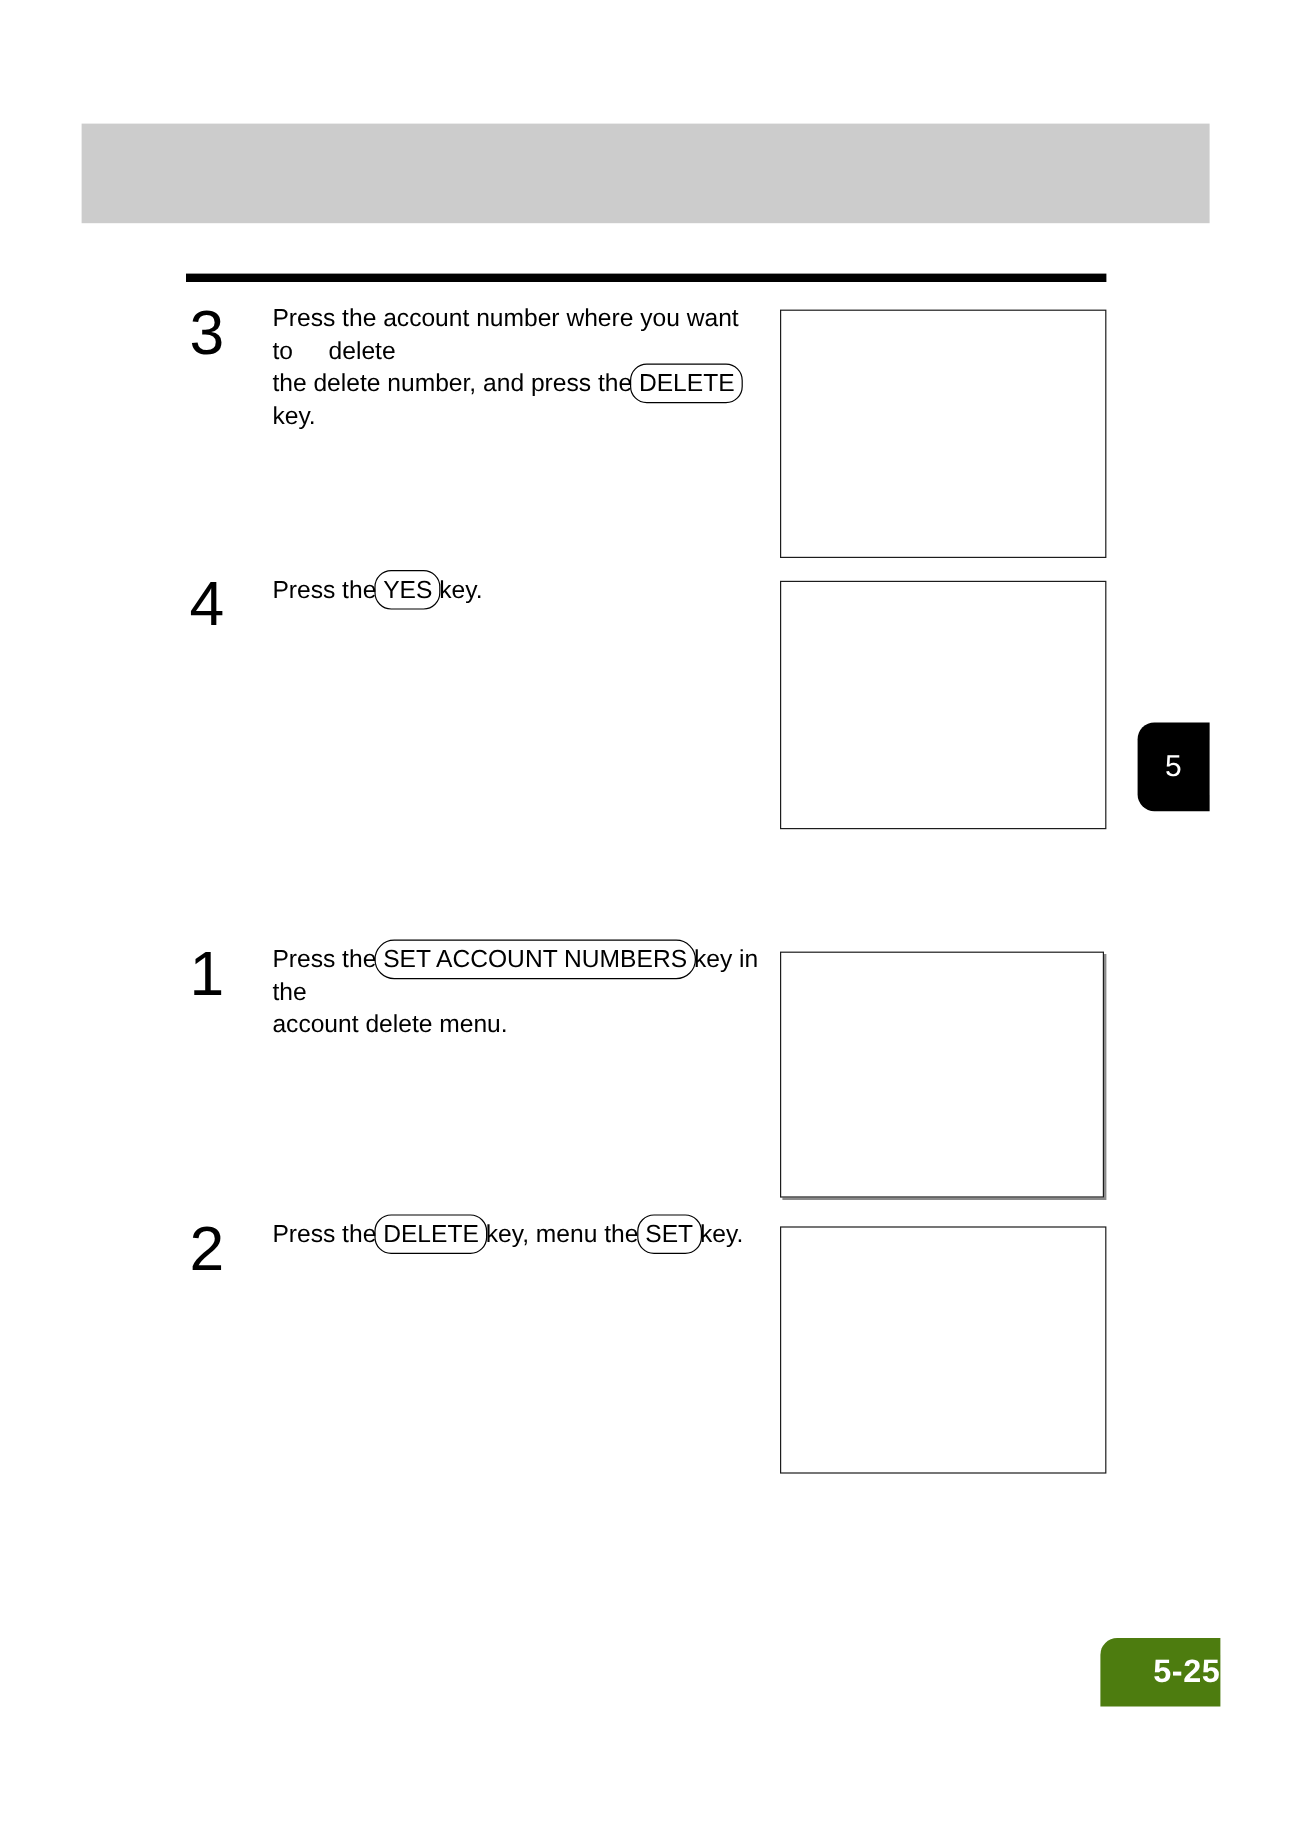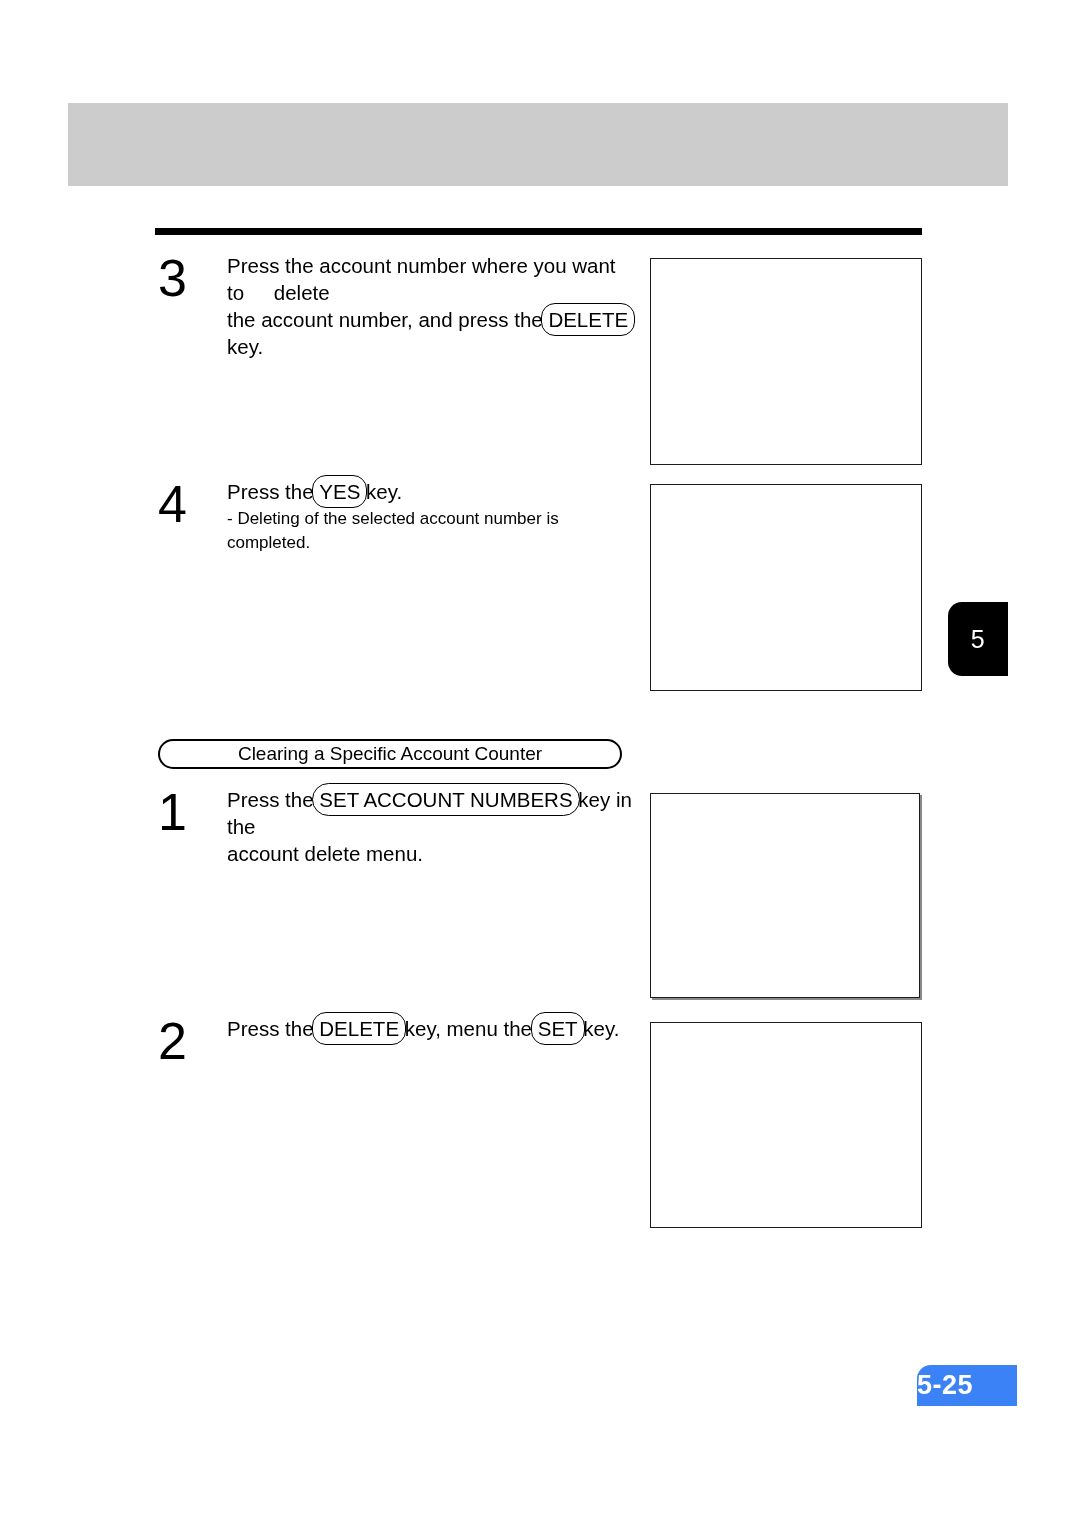--- a/index.html
+++ b/index.html
@@ -53,29 +53,29 @@
     justify-content: center;
     letter-spacing: 0.5px;
   }
 
   
   .page-number-tab {
     position: absolute;
     left: 917px;
     top: 1365px;
     width: 100px;
-    height: 41px;
-    background: #3b82f6;
+    height: 57px;
+    background: #4d7c0f;
     border-radius: 14px 0 0 0;
     color: #ffffff;
     font-size: 27px;
     font-weight: bold;
     display: flex;
     align-items: center;
-    justify-content: flex-start;
+    justify-content: flex-end;
     letter-spacing: 0.5px;
   }
 
   
   .step {
     position: absolute;
     display: block;
   }
   .step-num {
     position: absolute;
@@ -163,43 +163,39 @@
 
   <div class="chapter-tab">
     <span>5</span>
   </div>
 
   <div class="step" style="left:158px; top:252px; width:480px;">
     <div class="step-num">3</div>
     <div class="step-body">
       <span>Press the account number where you want to</span>
       <span style="display:inline-block;width:24px;"></span><span>delete</span><br>
-      <span>the account number, and press the</span>
+      <span>the delete number, and press the</span>
       <span class="keycap"><span class="kcap-box"></span><span class="kcap-text">DELETE</span></span>
       <span>key.</span>
     </div>
   </div>
 
   <div class="figure-box" style="left:650px; top:258px; width:272px; height:207px;"></div>
 
   <div class="step" style="left:158px; top:478px; width:480px;">
     <div class="step-num">4</div>
     <div class="step-body">
       <span>Press the</span>
       <span class="keycap"><span class="kcap-box"></span><span class="kcap-text">YES</span></span>
       <span>key.</span>
-      <span class="sub">- Deleting of the selected account number is completed.</span>
     </div>
   </div>
 
   <div class="figure-box" style="left:650px; top:484px; width:272px; height:207px;"></div>
 
-  <div class="section-pill">
-    <span>Clearing a Specific Account Counter</span>
-  </div>
 
   <div class="step" style="left:158px; top:786px; width:480px;">
     <div class="step-num">1</div>
     <div class="step-body">
       <span>Press  the</span>
       <span class="keycap kc-wide"><span class="kcap-box"></span><span class="kcap-text">SET ACCOUNT NUMBERS</span></span>
       <span>key  in  the</span><br>
       <span>account delete menu.</span>
     </div>
   </div>

